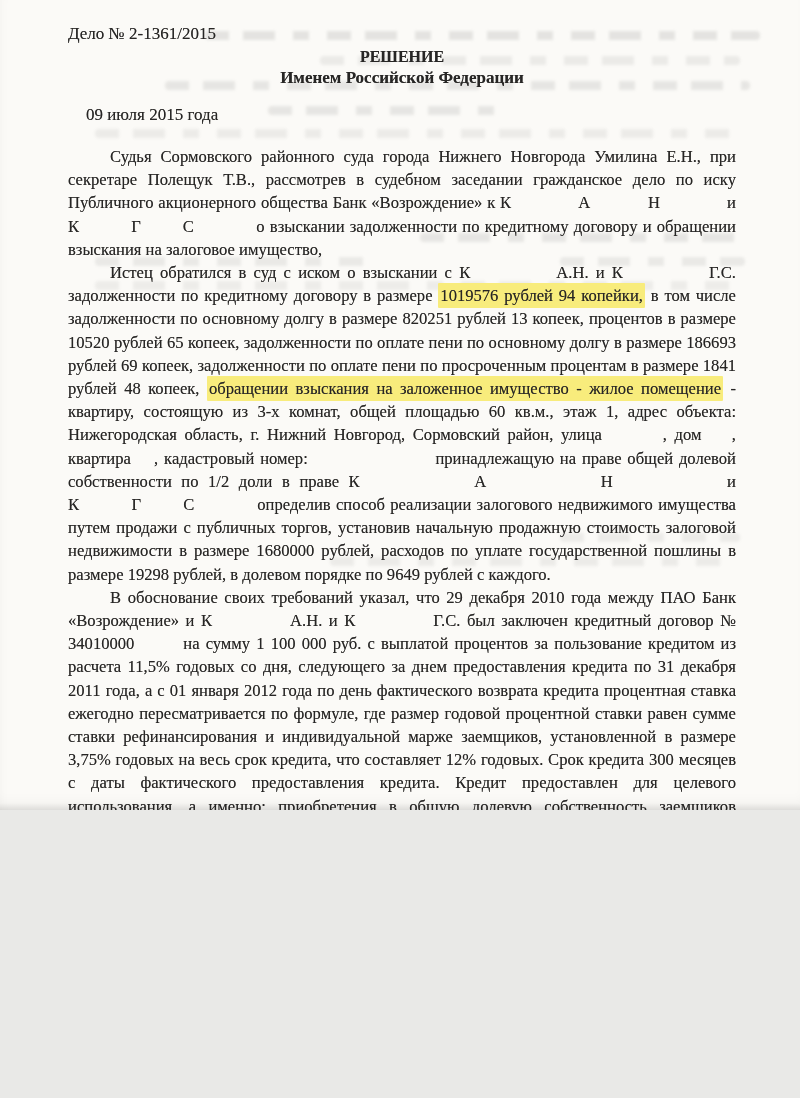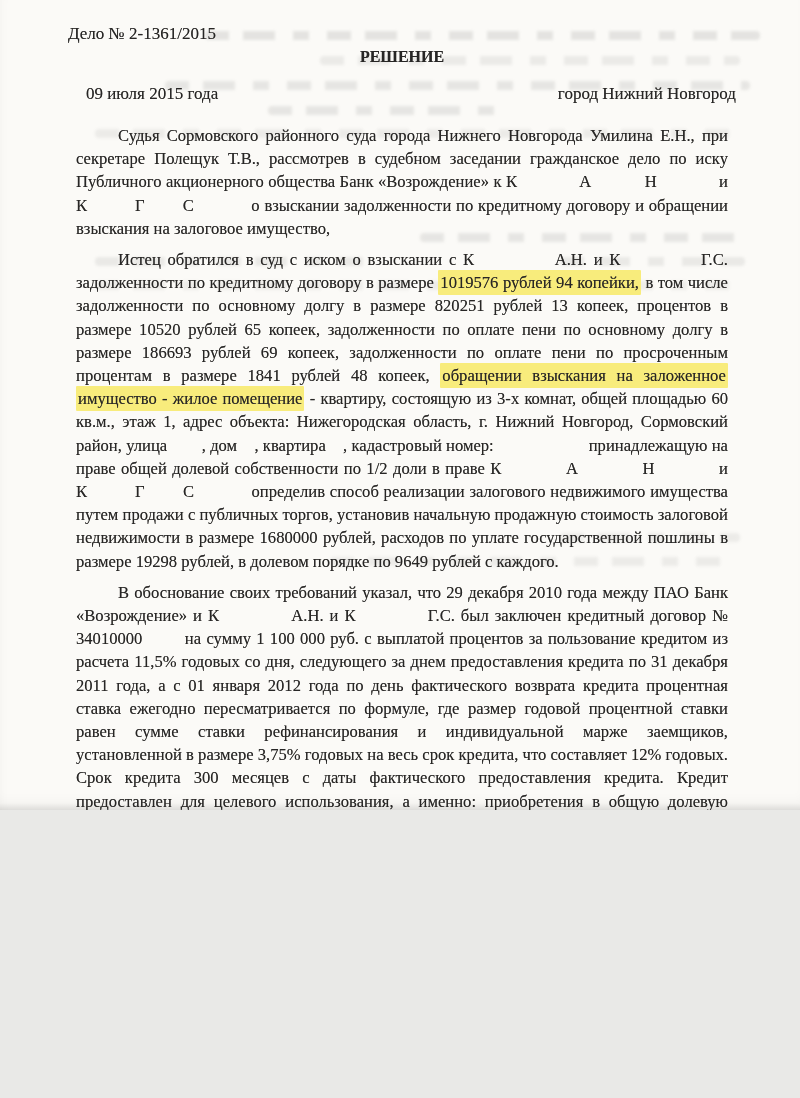--- a/index.html
+++ b/index.html
@@ -13,21 +13,21 @@
     color:#272625;
     text-shadow:0 0 .4px rgba(45,42,40,.55);
     box-shadow:inset 0 -14px 18px -14px rgba(0,0,0,.10), inset 10px 0 16px -14px rgba(0,0,0,.05);
   }
   .content{position:absolute;left:68px;right:64px;top:24px;}
   .case-number{font-size:17px;line-height:20px;}
   .title{font-size:16px;line-height:21px;font-weight:bold;text-align:center;margin-top:2px;}
   .subtitle{font-size:17px;line-height:21px;font-weight:bold;text-align:center;}
   .date-row{display:flex;justify-content:space-between;margin-top:16px;font-size:17px;line-height:21px;padding-left:18px;gap:32px;}
   .body-text{margin-top:20px;font-size:16.6px;line-height:23.2px;text-align:justify;}
-  p.para{margin:8px;text-indent:42px;}
+  p.para{margin:0;text-indent:42px;}
   p.center{text-align:center;text-indent:0;margin:19px 0 15px;}
   .hl{background:#f8ec7c;padding:3px 2px;border-radius:1px;
       box-decoration-break:clone;-webkit-box-decoration-break:clone;}
   
   .bleed{position:absolute;height:9px;border-radius:4px;filter:blur(1.4px);
     background:repeating-linear-gradient(90deg,#8d8d8b 0 24px,transparent 24px 38px,#8d8d8b 38px 70px,transparent 70px 88px,#8d8d8b 88px 104px,transparent 104px 122px);}
   
   .stamp{position:absolute;left:548px;top:854px;width:348px;height:188px;
     transform:rotate(-14deg);border:2px solid rgba(112,146,196,.55);border-radius:3px;
     filter:blur(.35px);}
@@ -54,23 +54,23 @@
   <div class="bleed" style="left:420px;top:233px;width:330px;opacity:.18;"></div>
   <div class="bleed" style="left:95px;top:257px;width:270px;opacity:.15;"></div>
   <div class="bleed" style="left:560px;top:257px;width:185px;opacity:.15;"></div>
   <div class="bleed" style="left:95px;top:281px;width:640px;opacity:.12;"></div>
   <div class="bleed" style="left:560px;top:533px;width:180px;opacity:.13;"></div>
   <div class="bleed" style="left:330px;top:557px;width:400px;opacity:.13;"></div>
 
   <div class="content">
     <div class="case-number">Дело № 2-1361/2015</div>
     <div class="title">РЕШЕНИЕ</div>
+    <div class="subtitle">Именем Российской Федерации</div>
     <div class="date-row">
       <span>09 июля 2015 года</span>
-      <span>город Нижний Новгород</span>
     </div>
     <div class="body-text" id="body-paragraphs">
         <p class="para"><span>Судья Сормовского районного суда города Нижнего Новгорода Умилина Е.Н., при секретаре Полещук Т.В., рассмотрев в судебном заседании гражданское дело по иску Публичного акционерного общества Банк «Возрождение» к К&nbsp;&nbsp;&nbsp;&nbsp;&nbsp;&nbsp;&nbsp;&nbsp;&nbsp;&nbsp;&nbsp;&nbsp;&nbsp;&nbsp;А&nbsp;&nbsp;&nbsp;&nbsp;&nbsp;&nbsp;&nbsp;&nbsp;&nbsp;&nbsp;&nbsp;&nbsp;Н&nbsp;&nbsp;&nbsp;&nbsp;&nbsp;&nbsp;&nbsp;&nbsp;&nbsp;&nbsp;&nbsp;&nbsp;&nbsp;&nbsp;и К&nbsp;&nbsp;&nbsp;&nbsp;&nbsp;&nbsp;&nbsp;&nbsp;&nbsp;&nbsp;Г&nbsp;&nbsp;&nbsp;&nbsp;&nbsp;&nbsp;&nbsp;&nbsp;С&nbsp;&nbsp;&nbsp;&nbsp;&nbsp;&nbsp;&nbsp;&nbsp;&nbsp;&nbsp;&nbsp;&nbsp;о взыскании задолженности по кредитному договору и обращении взыскания на залоговое имущество,</span></p>
         <p class="para"><span>Истец обратился в суд с иском о взыскании с К&nbsp;&nbsp;&nbsp;&nbsp;&nbsp;&nbsp;&nbsp;&nbsp;&nbsp;&nbsp;&nbsp;&nbsp;А.Н. и К&nbsp;&nbsp;&nbsp;&nbsp;&nbsp;&nbsp;&nbsp;&nbsp;&nbsp;&nbsp;&nbsp;&nbsp;Г.С. задолженности по кредитному договору в размере </span><span class="hl">1019576 рублей 94 копейки,</span><span> в том числе задолженности по основному долгу в размере 820251 рублей 13 копеек, процентов в размере 10520 рублей 65 копеек, задолженности по оплате пени по основному долгу в размере 186693 рублей 69 копеек, задолженности по оплате пени по просроченным процентам в размере 1841 рублей 48 копеек, </span><span class="hl">обращении взыскания на заложенное имущество - жилое помещение</span><span> - квартиру, состоящую из 3-х комнат, общей площадью 60 кв.м., этаж 1, адрес объекта: Нижегородская область, г. Нижний Новгород, Сормовский район, улица&nbsp;&nbsp;&nbsp;&nbsp;&nbsp;&nbsp;&nbsp;&nbsp;, дом&nbsp;&nbsp;&nbsp;&nbsp;, квартира&nbsp;&nbsp;&nbsp;&nbsp;, кадастровый номер:&nbsp;&nbsp;&nbsp;&nbsp;&nbsp;&nbsp;&nbsp;&nbsp;&nbsp;&nbsp;&nbsp;&nbsp;&nbsp;&nbsp;&nbsp;&nbsp;&nbsp;&nbsp;&nbsp;&nbsp;&nbsp;&nbsp;принадлежащую на праве общей долевой собственности по 1/2 доли в праве К&nbsp;&nbsp;&nbsp;&nbsp;&nbsp;&nbsp;&nbsp;&nbsp;&nbsp;&nbsp;&nbsp;&nbsp;А&nbsp;&nbsp;&nbsp;&nbsp;&nbsp;&nbsp;&nbsp;&nbsp;&nbsp;&nbsp;&nbsp;&nbsp;Н&nbsp;&nbsp;&nbsp;&nbsp;&nbsp;&nbsp;&nbsp;&nbsp;&nbsp;&nbsp;&nbsp;&nbsp;и К&nbsp;&nbsp;&nbsp;&nbsp;&nbsp;&nbsp;&nbsp;&nbsp;&nbsp;&nbsp;Г&nbsp;&nbsp;&nbsp;&nbsp;&nbsp;&nbsp;&nbsp;&nbsp;С&nbsp;&nbsp;&nbsp;&nbsp;&nbsp;&nbsp;&nbsp;&nbsp;&nbsp;&nbsp;&nbsp;&nbsp;определив способ реализации залогового недвижимого имущества путем продажи с публичных торгов, установив начальную продажную стоимость залоговой недвижимости в размере 1680000 рублей, расходов по уплате государственной пошлины в размере 19298 рублей, в долевом порядке по 9649 рублей с каждого.</span></p>
         <p class="para"><span>В обоснование своих требований указал, что 29 декабря 2010 года между ПАО Банк «Возрождение» и К&nbsp;&nbsp;&nbsp;&nbsp;&nbsp;&nbsp;&nbsp;&nbsp;&nbsp;&nbsp;&nbsp;&nbsp;А.Н. и К&nbsp;&nbsp;&nbsp;&nbsp;&nbsp;&nbsp;&nbsp;&nbsp;&nbsp;&nbsp;&nbsp;&nbsp;Г.С. был заключен кредитный договор № 34010000&nbsp;&nbsp;&nbsp;&nbsp;&nbsp;&nbsp;&nbsp;&nbsp;на сумму 1 100 000 руб. с выплатой процентов за пользование кредитом из расчета 11,5% годовых со дня, следующего за днем предоставления кредита по 31 декабря 2011 года, а с 01 января 2012 года по день фактического возврата кредита процентная ставка ежегодно пересматривается по формуле, где размер годовой процентной ставки равен сумме ставки рефинансирования и индивидуальной марже заемщиков, установленной в размере 3,75% годовых на весь срок кредита, что составляет 12% годовых. Срок кредита 300 месяцев с даты фактического предоставления кредита. Кредит предоставлен для целевого использования, а именно: приобретения в общую долевую собственность заемщиков (К&nbsp;&nbsp;&nbsp;&nbsp;&nbsp;&nbsp;&nbsp;&nbsp;А.Н. – ½ доля; К&nbsp;&nbsp;&nbsp;&nbsp;&nbsp;&nbsp;&nbsp;&nbsp;Г.А. – ½ доля) жилого помещения, находящегося по адресу: Нижегородская область, г.Нижний Новгород, Сормовский район, улица&nbsp;&nbsp;&nbsp;&nbsp;&nbsp;&nbsp;&nbsp;&nbsp;&nbsp;&nbsp;, дом&nbsp;&nbsp;&nbsp;&nbsp;&nbsp;&nbsp;квартира&nbsp;&nbsp;&nbsp;&nbsp;&nbsp;&nbsp;. В целях обеспечения исполнения обязательств по указанному кредитному договору, 11 января 2011 года Управлением Федеральной службы государственной регистрации, кадастра и картографии по Нижегородской области была зарегистрирована ипотека (в силу закона) недвижимости, о чем в Едином государственном реестре прав на недвижимое имущество и сделок с ним сделана запись регистрации №&nbsp;&nbsp;&nbsp;&nbsp;&nbsp;&nbsp;&nbsp;&nbsp;&nbsp;&nbsp;&nbsp;&nbsp;&nbsp;&nbsp;&nbsp;&nbsp;2010-263. В залог предоставлено жилое помещение - квартира, состоящая из 3-х комнат, общая площадь 60 кв.м., этаж 1, адрес объекта: Нижегородская область, г.Нижний Новгород, Сормовский район, улица&nbsp;&nbsp;&nbsp;&nbsp;&nbsp;&nbsp;&nbsp;&nbsp;&nbsp;&nbsp;&nbsp;&nbsp;дом&nbsp;&nbsp;&nbsp;&nbsp;&nbsp;&nbsp;квартира&nbsp;&nbsp;&nbsp;&nbsp;&nbsp;&nbsp;, кадастровый номер:&nbsp;&nbsp;&nbsp;&nbsp;&nbsp;&nbsp;&nbsp;&nbsp;&nbsp;&nbsp;&nbsp;&nbsp;&nbsp;&nbsp;&nbsp;&nbsp;&nbsp;&nbsp;принадлежащая на праве общей долевой собственности по ½ доли в праве К&nbsp;&nbsp;&nbsp;&nbsp;&nbsp;&nbsp;&nbsp;&nbsp;&nbsp;&nbsp;&nbsp;&nbsp;А&nbsp;&nbsp;&nbsp;&nbsp;&nbsp;&nbsp;&nbsp;&nbsp;&nbsp;&nbsp;&nbsp;&nbsp;Н&nbsp;&nbsp;&nbsp;&nbsp;&nbsp;&nbsp;&nbsp;&nbsp;&nbsp;&nbsp;&nbsp;&nbsp;и К&nbsp;&nbsp;&nbsp;&nbsp;&nbsp;&nbsp;&nbsp;&nbsp;&nbsp;&nbsp;Г&nbsp;&nbsp;&nbsp;&nbsp;&nbsp;&nbsp;&nbsp;&nbsp;&nbsp;&nbsp;С&nbsp;&nbsp;&nbsp;&nbsp;&nbsp;&nbsp;&nbsp;&nbsp;&nbsp;&nbsp;Права залогодержателя по обеспеченному ипотекой</span></p>
       </div>
   </div>
 
   <div class="stamp">
     <div class="stamp-inner">

